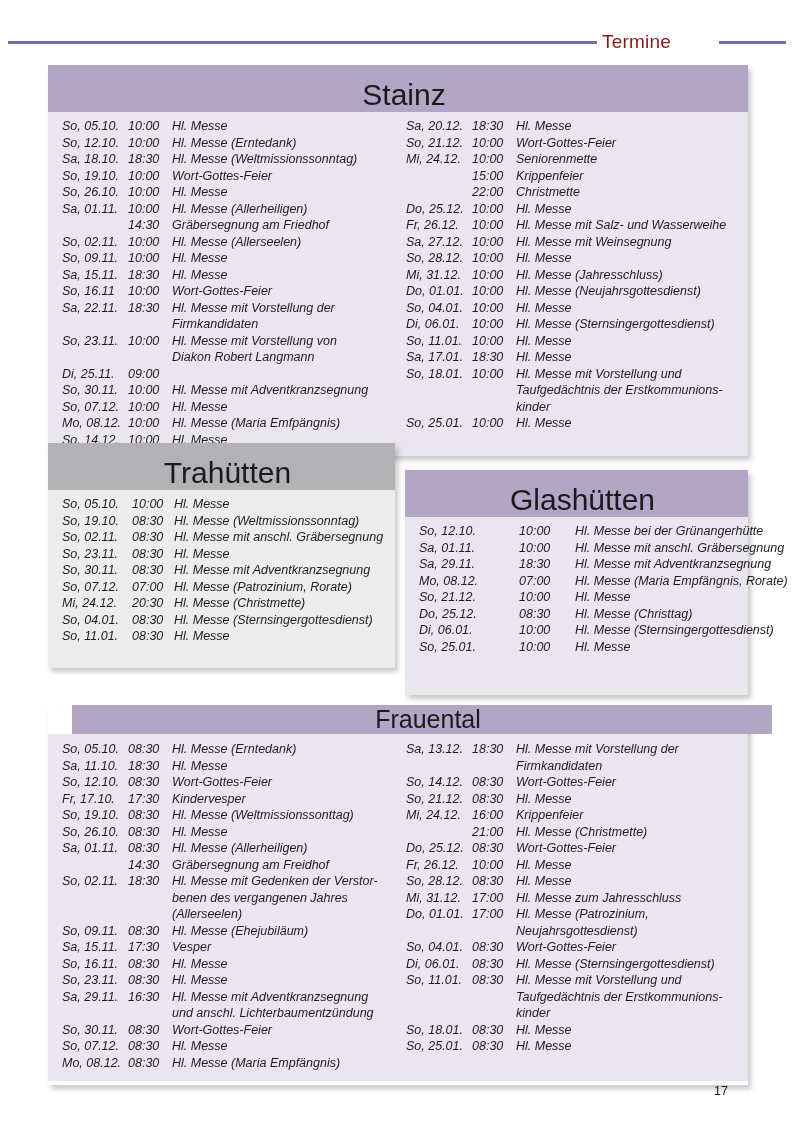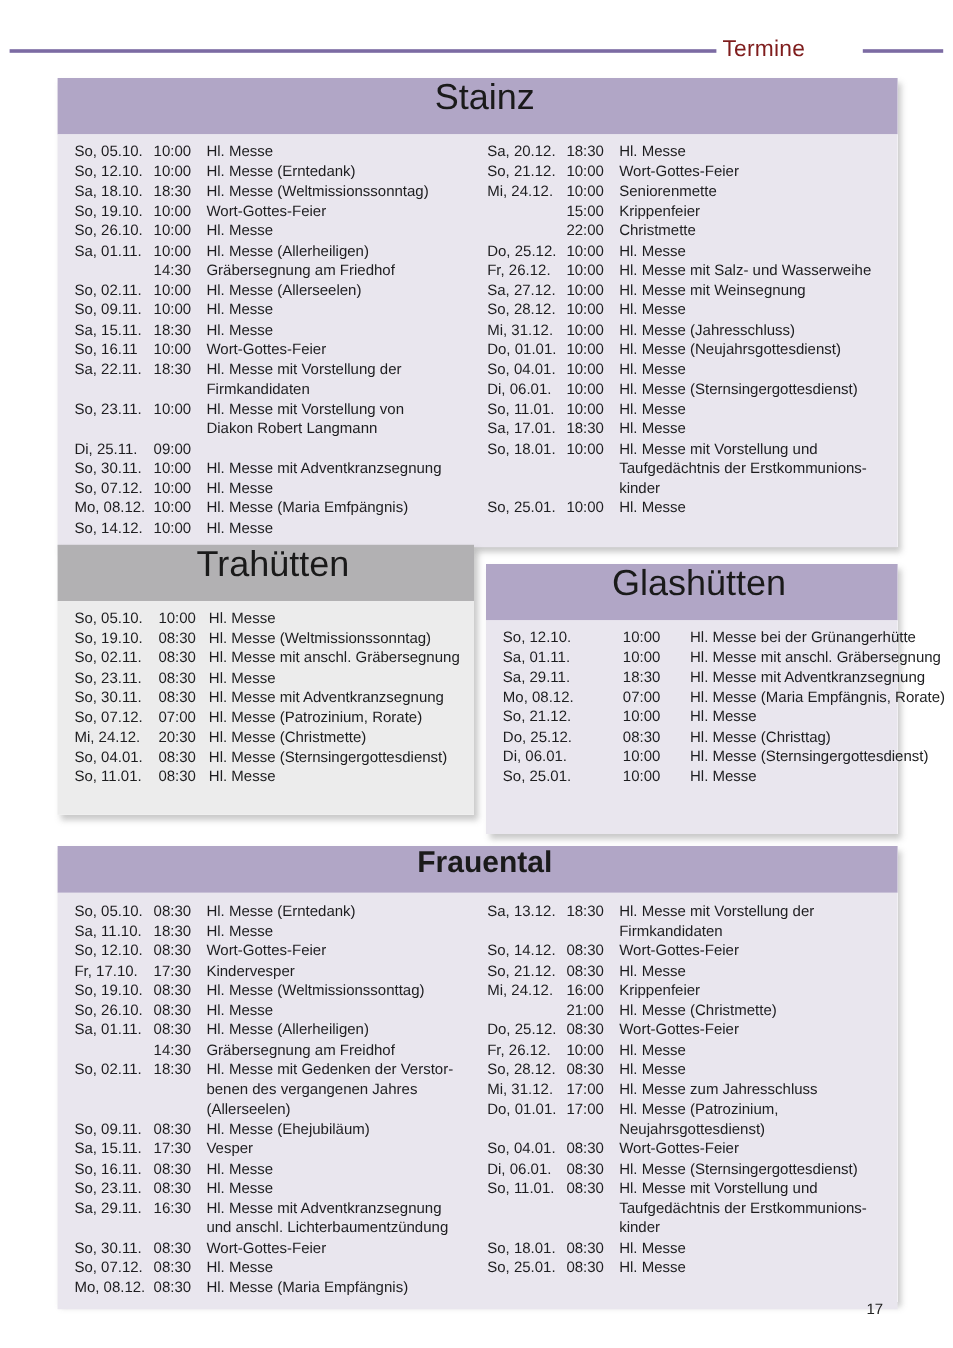--- a/index.html
+++ b/index.html
@@ -22,40 +22,40 @@
     font-size: 19px; color: #7f1d1d; letter-spacing: 0.2px;
   }
 
   
   .panel {
     position: absolute;
     box-shadow: 3px 4px 5px rgba(110,110,110,0.38);
   }
   .panel-header {
     width: 100%;
-    display: flex; align-items: flex-start; justify-content: center;
+    display: flex; align-items: flex-end; justify-content: center;
     color: #1a1a1a;
     padding-left: 12px;
   }
   .theme-purple .panel-header { background: #b1a6c6; }
   .theme-purple .panel-body   { background: #e9e6ee; }
   .theme-gray   .panel-header { background: #b2b1b3; }
   .theme-gray   .panel-body   { background: #ececec; }
 
   #panel-stainz     { left: 48px;  top: 65px;  width: 700px; height: 391px; }
-  #panel-trahuetten { left: 48px;  top: 454px; width: 347px; height: 225px; }
+  #panel-trahuetten { left: 48px;  top: 443px; width: 347px; height: 225px; }
   #panel-glashuetten{ left: 405px; top: 470px; width: 343px; height: 225px; }
   #panel-frauental  { left: 48px;  top: 705px; width: 700px; height: 380px; }
 
   #panel-stainz .panel-header,
   #panel-trahuetten .panel-header,
   #panel-glashuetten .panel-header { height: 47px; font-size: 30px; font-weight: 500; }
-  #panel-frauental .panel-header   { height: 39px; font-size: 25px; font-weight: 700; }
-
-  .panel-body { width: 100%; height: calc(100% - 47px); padding: 6px 6px 12px 14px; }
+  #panel-frauental .panel-header   { height: 29px; font-size: 25px; font-weight: 400; margin-left: 24px; }
+
+  .panel-body { width: 100%; height: calc(100% - 47px); padding: 6px 6px 12px 14px; font-style: italic; }
   #panel-frauental .panel-body { height: calc(100% - 33px); padding-top: 7px; }
 
   .two-col { display: flex; }
   .two-col .col { width: 50%; }
   .two-col .col + .col { padding-left: 4px; }
 
   
   .entry {
     display: grid;
     grid-template-columns: 66px 44px 1fr;
@@ -64,21 +64,21 @@
     color: #1d1d1f;
   }
   #panel-glashuetten .entry { grid-template-columns: 100px 56px 1fr; }
   #panel-trahuetten .entry  { grid-template-columns: 70px 42px 1fr; }
   .c-date, .c-time, .c-desc { white-space: nowrap; }
   .desc-line { display: block; }
 
   
   .page-number {
     position: absolute; left: 706px; top: 1084px; width: 30px;
-    font-size: 12.5px; color: #222; text-align: right;
+    font-size: 12.5px; color: #222; text-align: center;
   }
 </style>
 </head>
 <body>
 
 <div class="page">
 
   <span class="topbar-rule rule-long"></span>
   <span class="topbar-title">Termine</span>
   <span class="topbar-rule rule-short"></span>

